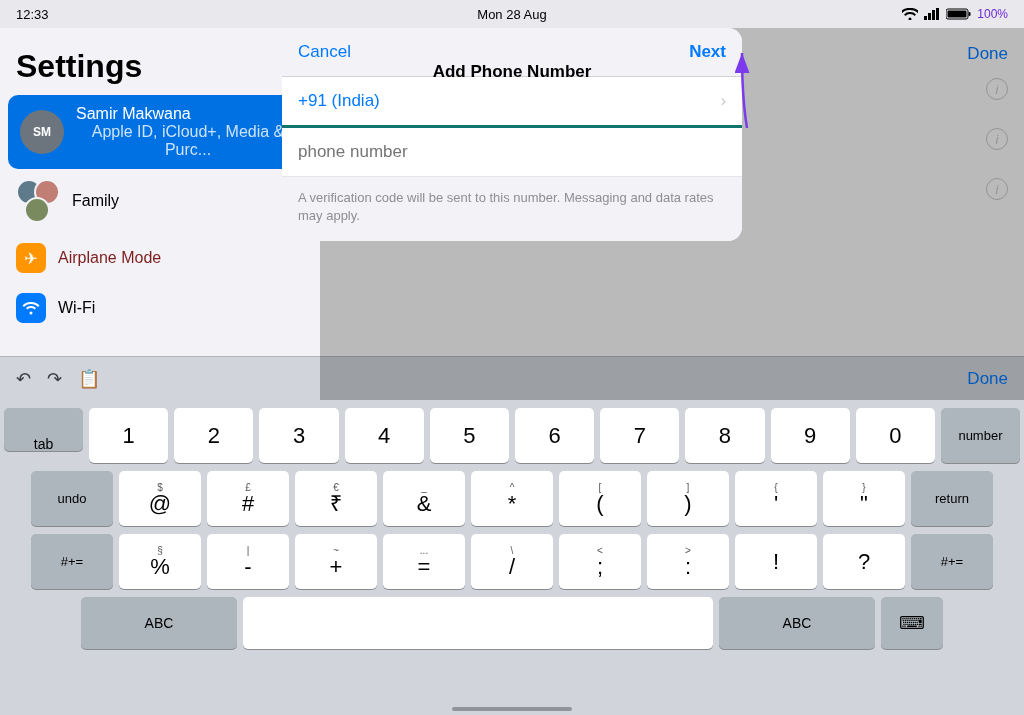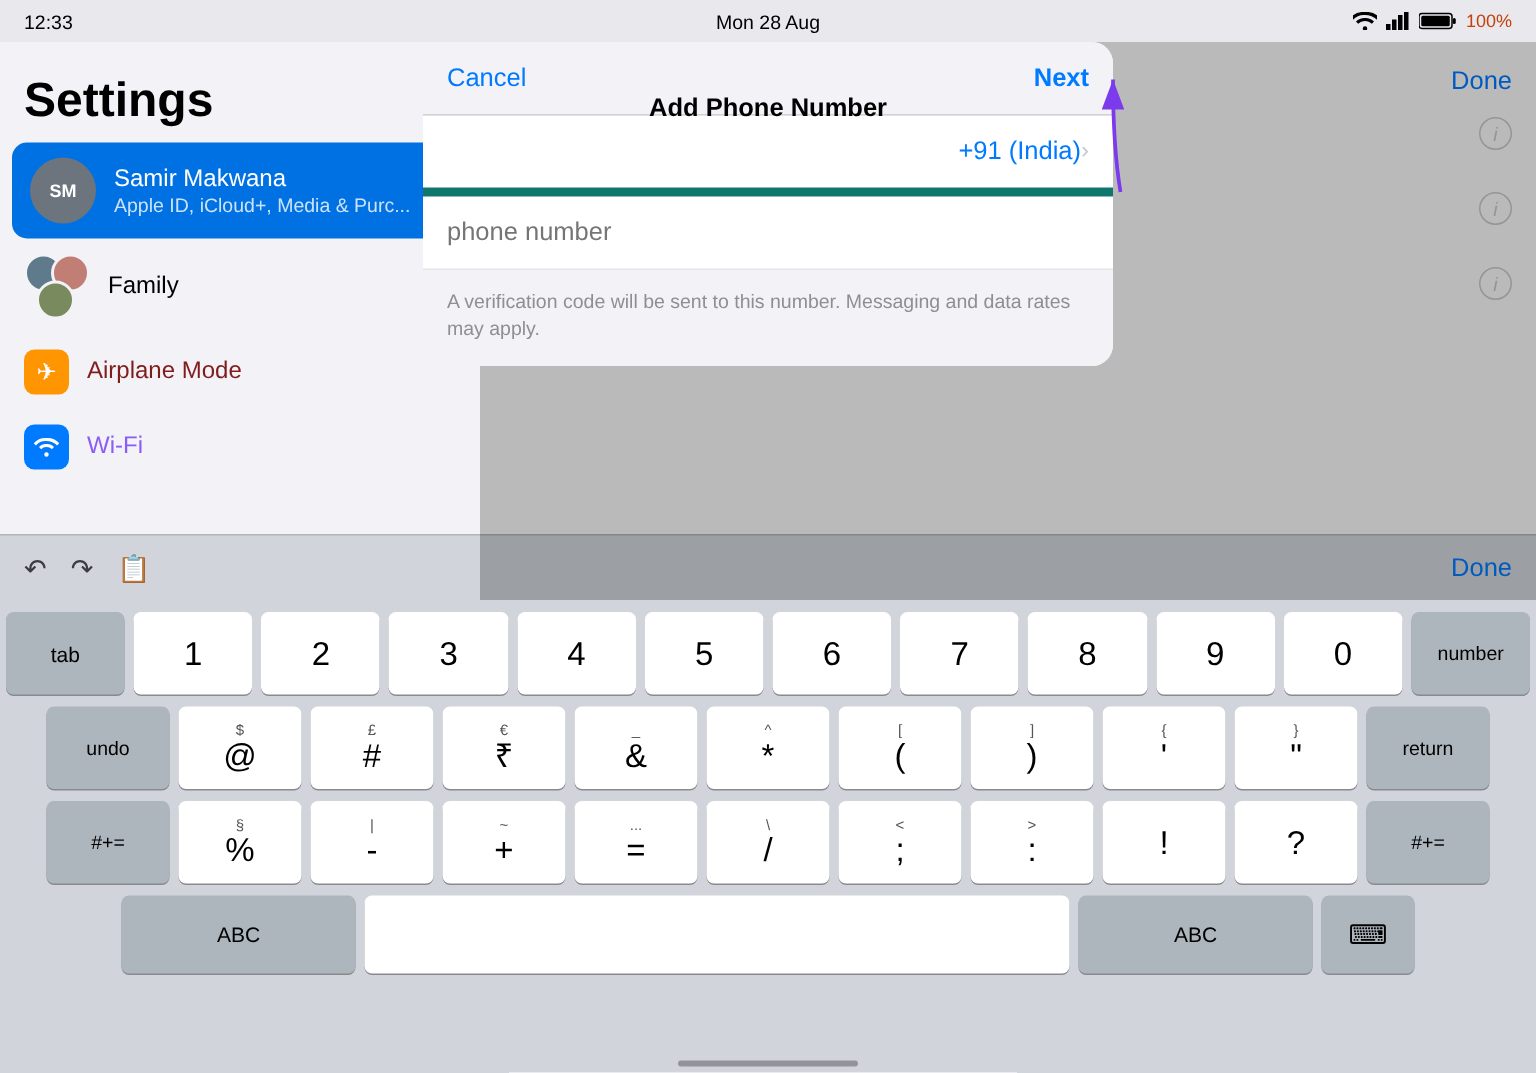--- a/index.html
+++ b/index.html
@@ -87,22 +87,23 @@
     }
     .settings-item-text {
       margin-left: 12px;
     }
     .settings-item-text .name {
       font-size: 16px;
       font-weight: 500;
       color: #fff;
     }
     .settings-item-text .sub {
-      font-size: 13px;
+      font-size: 16px;
       color: rgba(255,255,255,0.8);
+      text-align: center;
     }
     .family-item {
       display: flex;
       align-items: center;
       padding: 10px 16px;
     }
     .family-avatars {
       display: flex;
       position: relative;
       width: 44px;
@@ -157,21 +158,21 @@
       background: #007aff;
       display: flex;
       align-items: center;
       justify-content: center;
       color: white;
       font-size: 14px;
     }
     .wifi-label {
       margin-left: 12px;
       font-size: 16px;
-      color: #8b5cf6;
+      color: #000000;
     }
 
     
     .main-panel {
       position: absolute;
       top: 28px;
       left: 320px;
       right: 0;
       bottom: 315px;
       background: #f8f8fa;
@@ -253,23 +254,23 @@
       font-size: 17px;
       font-weight: 600;
     }
     .modal-body {
       background: #fff;
       margin: 0;
     }
     .modal-country-row {
       display: flex;
       align-items: center;
-      justify-content: flex-end;
+      justify-content: space-between;
       padding: 14px 16px;
-      border-bottom: 6px solid #0f766e;
+      border-bottom: 3px solid #0f766e;
     }
     .modal-country-text {
       color: #007aff;
       font-size: 17px;
     }
     .modal-chevron {
       color: #c7c7cc;
       font-size: 16px;
     }
     .modal-input-row {
@@ -365,22 +366,23 @@
       color: #555;
       line-height: 1;
     }
     
     .key-num {
       width: 82px;
       height: 55px;
     }
     .key-tab {
       width: 82px;
-      height: 55px;
-      font-size: 16px;
+      height: 43px;
+      font-size: 16px;
+      justify-content: flex-end;
     }
     .key-delete {
       width: 82px;
       height: 55px;
     }
     
     .key-sym {
       width: 82px;
       height: 55px;
     }
@@ -432,21 +434,21 @@
       <rect x="4" y="5" width="3" height="7" fill="#000"></rect>
       <rect x="8" y="2" width="3" height="10" fill="#000"></rect>
       <rect x="12" y="0" width="3" height="12" fill="#000"></rect>
     </svg>
 
     <svg width="25" height="12" viewBox="0 0 25 12">
       <rect x="0" y="1" width="22" height="10" rx="2" ry="2" stroke="#000" stroke-width="1" fill="none"></rect>
       <rect x="22.5" y="4" width="2" height="4" rx="1" fill="#000"></rect>
       <rect x="1.5" y="2.5" width="19" height="7" rx="1" fill="#000"></rect>
     </svg>
-    <span style="font-size:12px;color:#c2410c;">100%</span>
+    <span style="font-size:12px;color:#6d28d9;">100%</span>
   </div>
 </div>
 
 <div class="settings-area">
   <div class="settings-title">Settings</div>
 
   <div class="settings-item active">
     <div class="avatar-sm">
       <span>SM</span>
     </div>

